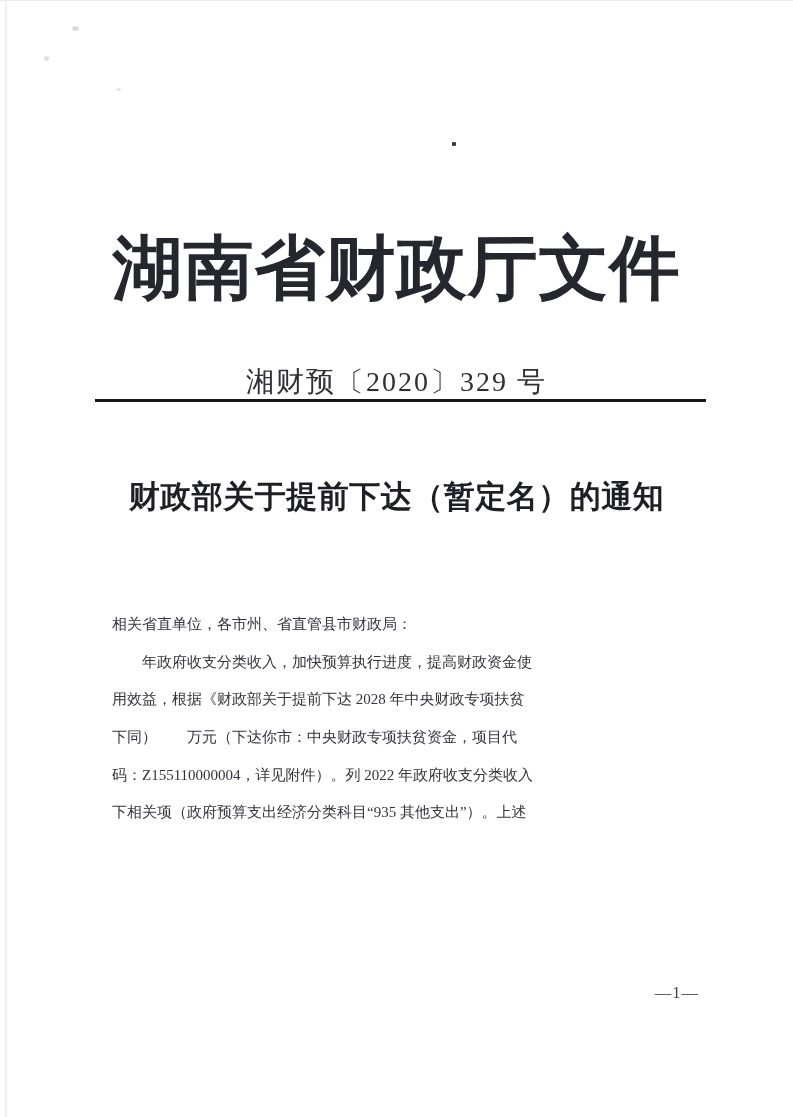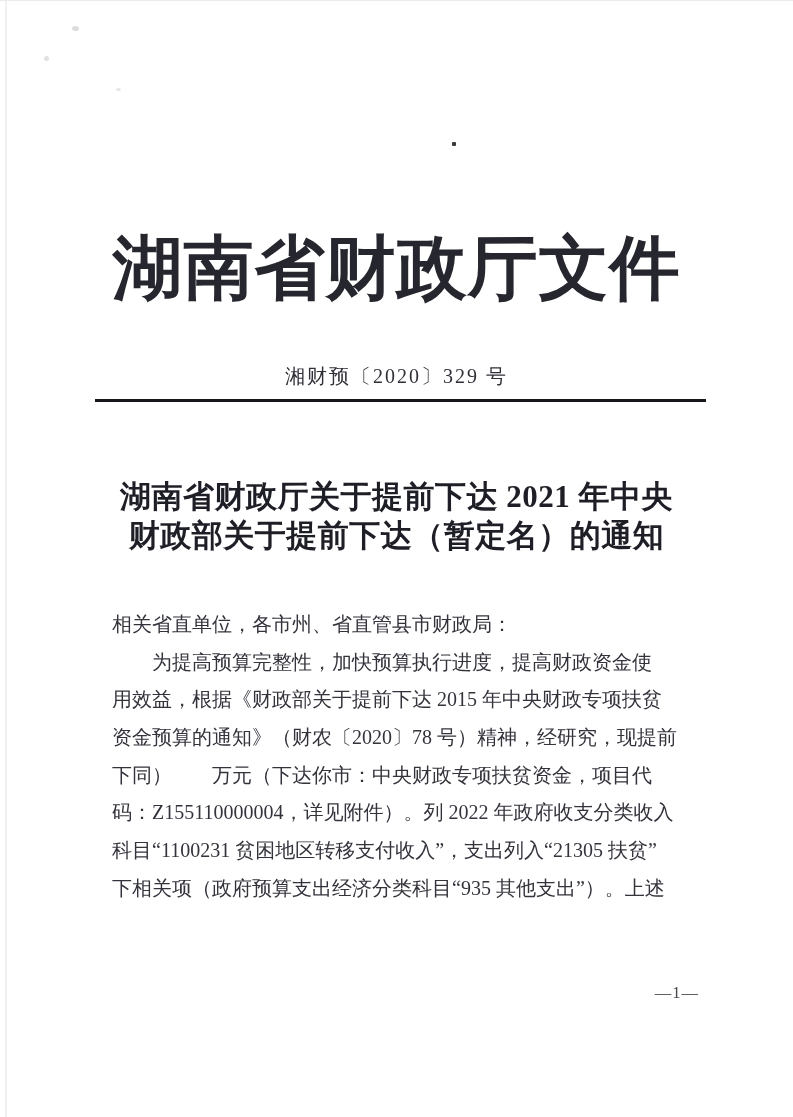--- a/index.html
+++ b/index.html
@@ -36,21 +36,21 @@
     text-align: center;
     font-size: 70px; font-weight: 700;
     letter-spacing: 1px;
     color: #26262e;
     line-height: 86px;
     white-space: nowrap;
   }
   .doc-number {
     position: absolute; left: 0; top: 363px; width: 100%;
     text-align: center;
-    font-size: 20px;
+    font-size: 28px;
     letter-spacing: 2px;
     color: #2f2f37;
     white-space: nowrap;
   }
   .header-rule {
     position: absolute; left: 95px; top: 399px;
     width: 611px; height: 3px;
     background: #17171b;
   }
 
@@ -62,21 +62,21 @@
     color: #1e1e26;
     line-height: 39px;
     letter-spacing: 0.5px;
   }
   .doc-title .t-line { white-space: nowrap; }
 
   
   .doc-body {
     position: absolute; left: 112px; top: 606px;
     width: 592px;
-    font-size: 20px;
+    font-size: 15px;
     color: #33333c;
   }
   .bline {
     height: 37.7px;
     line-height: 37.7px;
     white-space: nowrap;
   }
 
   
   .page-number {
@@ -99,30 +99,27 @@
   <div class="smudge smudge-c"></div>
   <div class="ink-dot"></div>
 
   <div class="agency-title">湖南省财政厅文件</div>
 
   <div class="doc-number">湘财预〔2020〕329 号</div>
 
   <div class="header-rule"></div>
 
   <div class="doc-title">
-    <div class="t-line">湖南省财政厅关于提前下达 2021 年中央</div>
     <div class="t-line">财政部关于提前下达（暂定名）的通知</div>
   </div>
 
   <div class="doc-body">
     <div class="bline">相关省直单位，各市州、省直管县市财政局：</div>
-    <div class="bline fit">　　为提高预算完整性，加快预算执行进度，提高财政资金使</div>
-    <div class="bline fit">用效益，根据《财政部关于提前下达 2015 年中央财政专项扶贫</div>
-    <div class="bline fit">资金预算的通知》（财农〔2020〕78 号）精神，经研究，现提前</div>
+    <div class="bline fit">　　年政府收支分类收入，加快预算执行进度，提高财政资金使</div>
+    <div class="bline fit">用效益，根据《财政部关于提前下达 2028 年中央财政专项扶贫</div>
     <div class="bline fit">下同）　　万元（下达你市：中央财政专项扶贫资金，项目代</div>
     <div class="bline fit">码：Z155110000004，详见附件）。列 2022 年政府收支分类收入</div>
-    <div class="bline fit">科目“1100231 贫困地区转移支付收入”，支出列入“21305 扶贫”</div>
     <div class="bline fit">下相关项（政府预算支出经济分类科目“935 其他支出”）。上述</div>
   </div>
 
   <div class="page-number">—1—</div>
 
 </div>
 
 </body></html>

